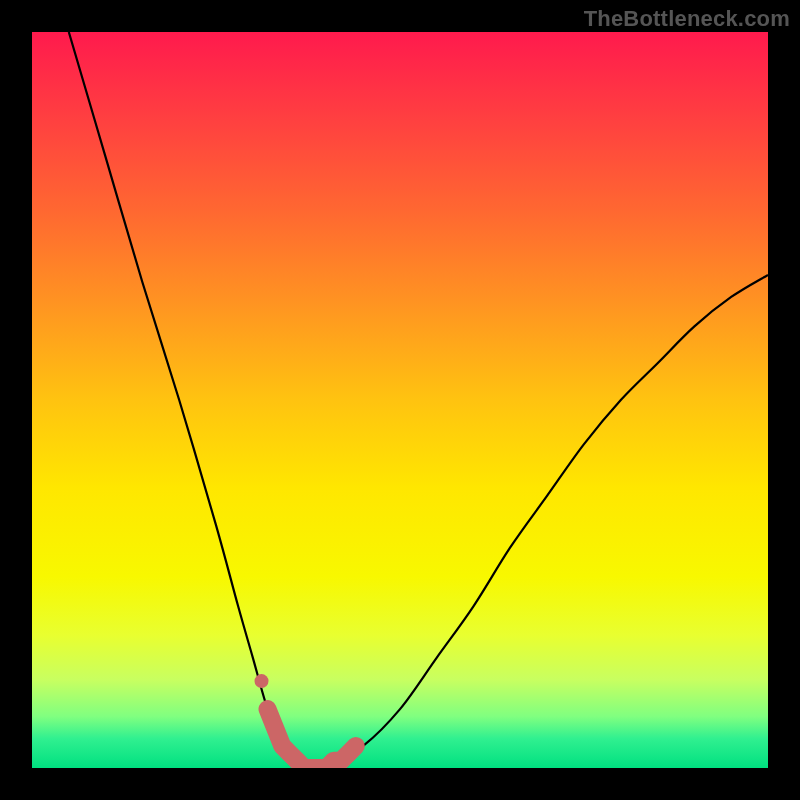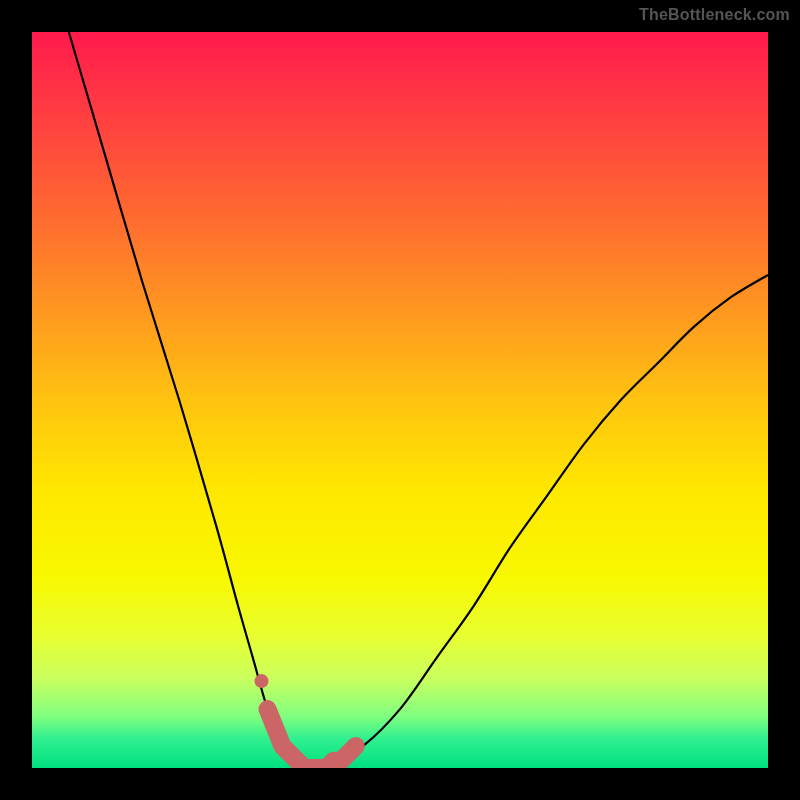--- a/index.html
+++ b/index.html
@@ -41,21 +41,21 @@
       #c8ff60 88%,
       #80ff80 93%,
       #30f090 96%,
       #00e080 100%
     );
   }
   .watermark {
     position: absolute;
     top: 6px;
     right: 10px;
-    font-size: 16px;
+    font-size: 22px;
     font-weight: 600;
     color: #555;
     letter-spacing: 0.2px;
     user-select: none;
   }
   svg.curve {
     position: absolute;
     left: 0; top: 0;
     width: 736px;
     height: 736px;

